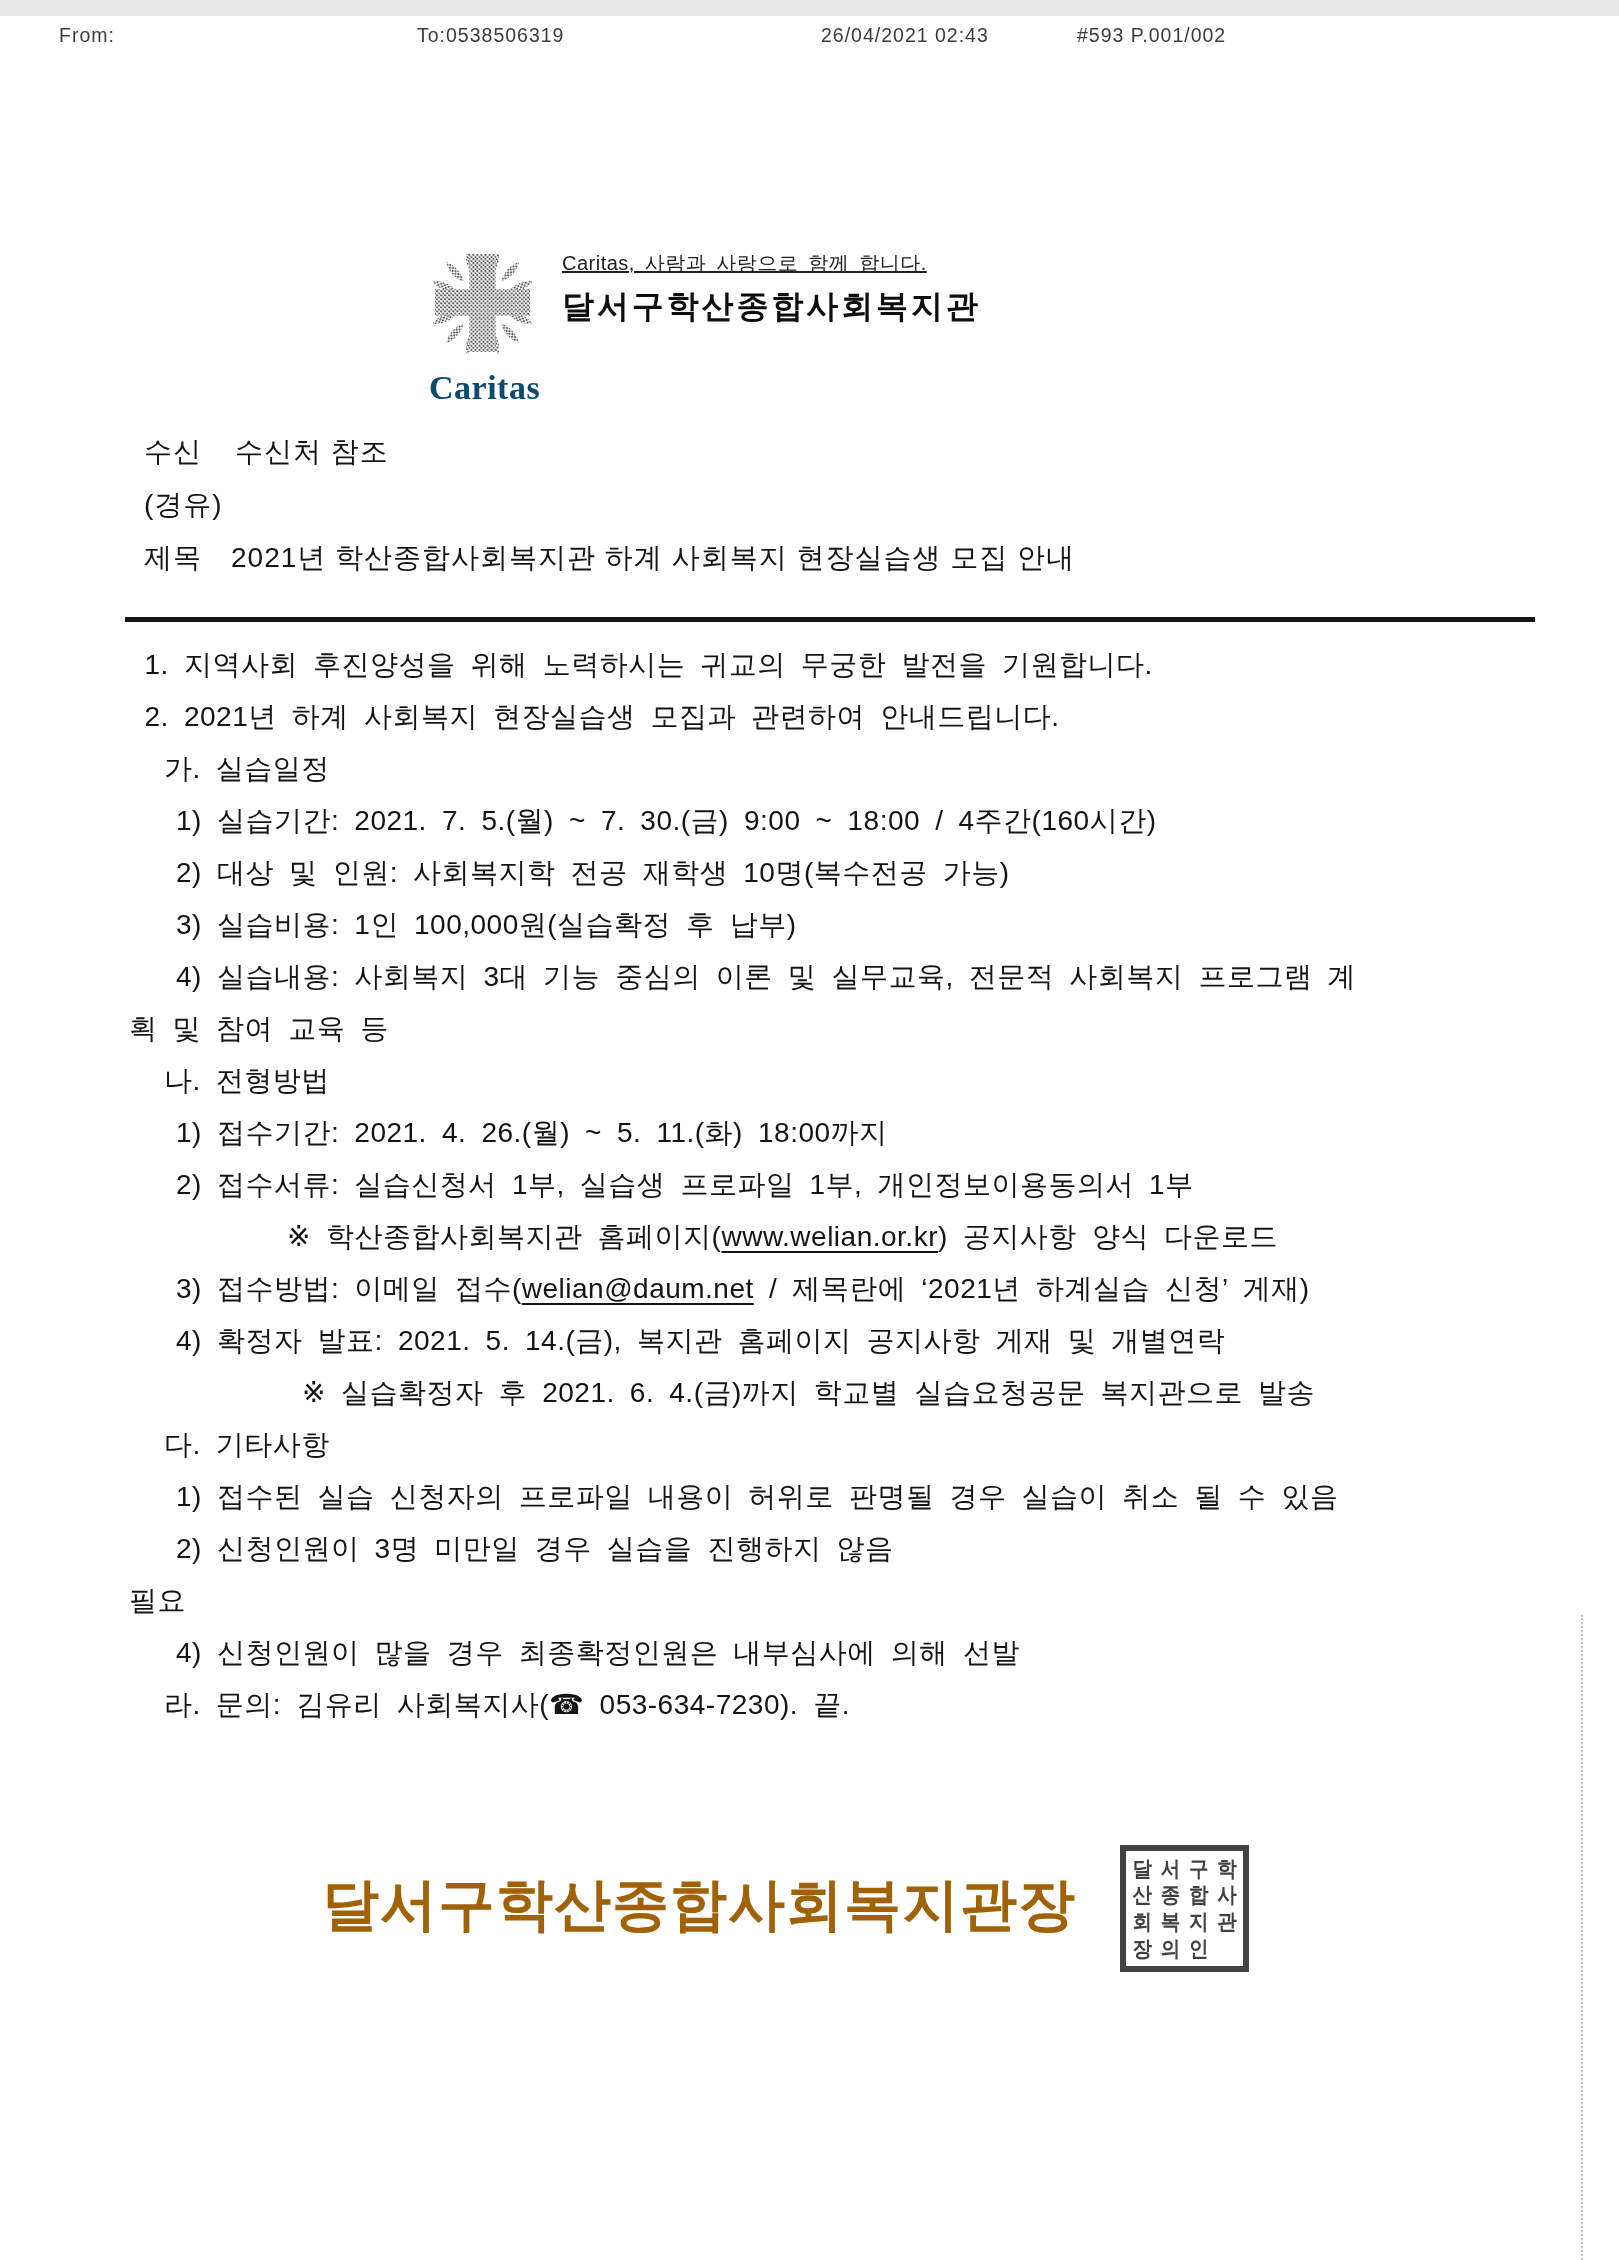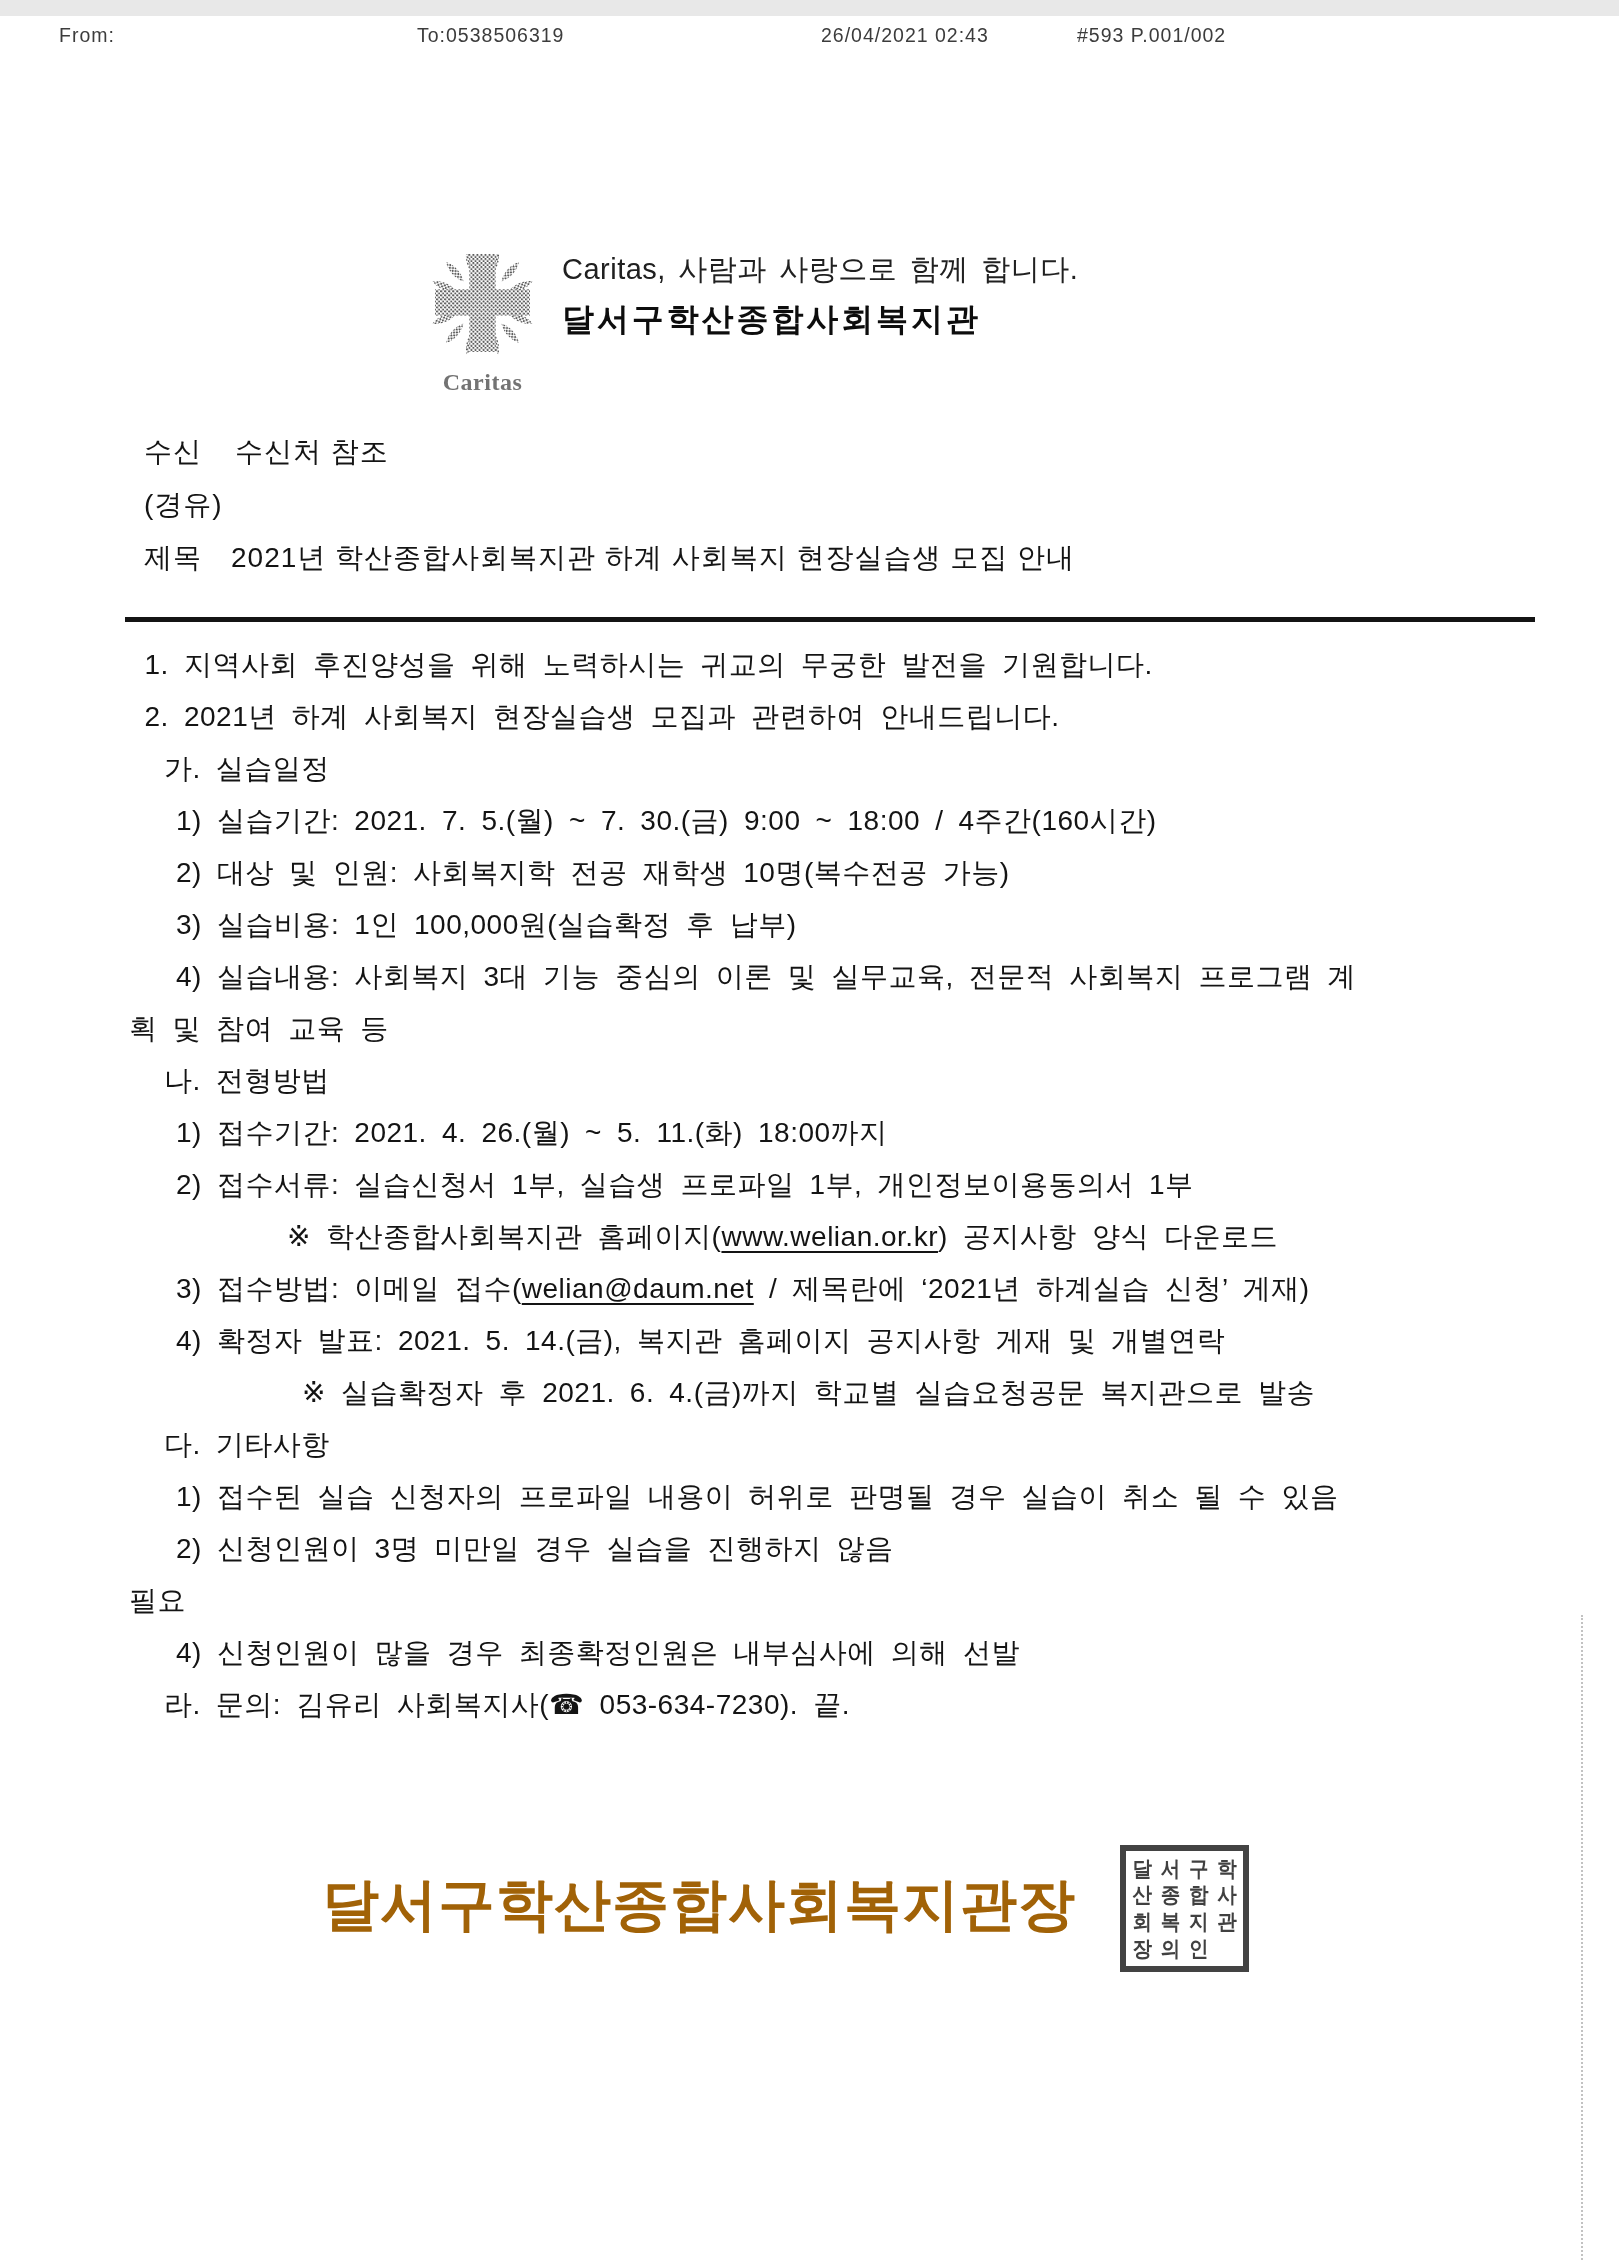--- a/index.html
+++ b/index.html
@@ -15,23 +15,23 @@
   .fax-header span { position:absolute; white-space:nowrap; }
   .fx-from { left:59px; }
   .fx-to   { left:417px; }
   .fx-date { left:821px; }
   .fx-page { left:1077px; }
 
   
   .letterhead { position:absolute; top:234px; left:429px; }
   .logo-wrap { position:absolute; left:0; top:3.9px; width:107px; text-align:center; }
   .logo-caption { font-family:"Liberation Serif","DejaVu Serif",serif; font-weight:700;
-    font-size:24px; color:#737373; margin-top:2px; letter-spacing:0.5px; }
+    font-size:34px; color:#0c4a6e; margin-top:2px; letter-spacing:0.5px; }
   .lh-text { position:absolute; left:133px; top:0; white-space:nowrap; }
-  .lh-slogan { font-size:29px; color:#202020; letter-spacing:0.5px; word-spacing:3.9px; }
+  .lh-slogan { font-size:20px; color:#202020; letter-spacing:0.5px; word-spacing:3.9px;text-decoration:underline; }
   .lh-org { margin-top:7.8px; font-size:32px; font-weight:700; color:#0d0d0d;
     letter-spacing:2.9px; }
 
   
   .meta { position:absolute; left:144px; top:417px; font-size:28px; color:#141414;
     letter-spacing:1px; }
   .meta-row { height:53px; display:flex; align-items:flex-start; white-space:nowrap; }
   .meta-label { margin-right:33px; }
   .meta-label.subject { margin-right:29px;font-family:Liberation Serif, serif; }
 

